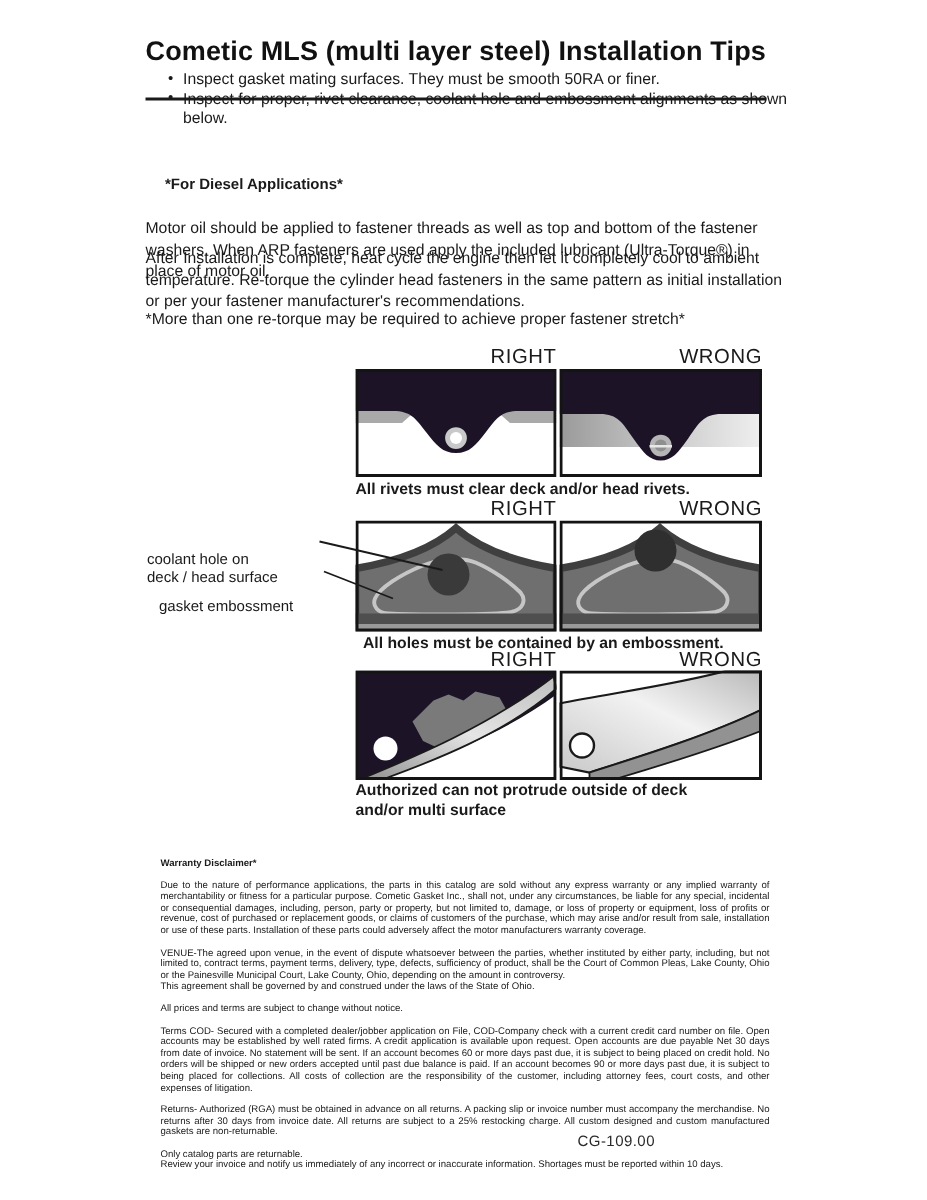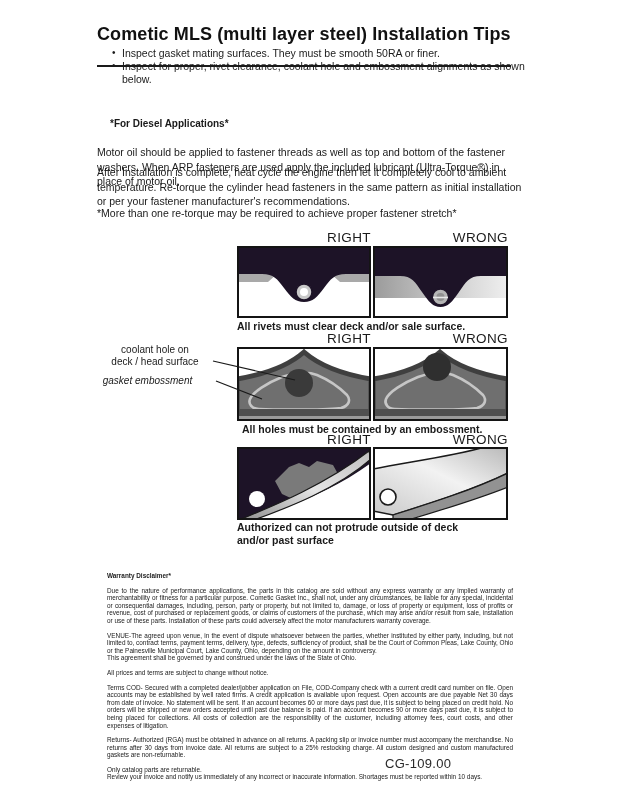--- a/index.html
+++ b/index.html
@@ -16,25 +16,25 @@
   .b{position:relative;padding-left:10px;}
   .b::before{content:"◦";position:absolute;left:0;top:0;font-size:10px;}
   .sb{position:relative;padding-left:10px;margin-left:17px;}
   .sb::before{content:"•";position:absolute;left:0;top:-1px;font-size:10px;}
   .h2{left:97px;top:118px;font-size:10px;font-weight:bold;margin-left:13px;}
   .para{left:97px;width:428px;font-size:10.5px;line-height:14.5px;}
   .dlabel{font-size:13.5px;text-align:right;letter-spacing:.4px;}
   .dbox{border:0;}
   .dbox svg{display:block;}
   .caption{font-size:10.5px;font-weight:bold;line-height:13px;}
-  .sidelabel{font-size:10px;line-height:11.5px;text-align:center;}
+  .sidelabel{font-size:10px;line-height:11.5px;text-align:left;margin-top:24px;}
   .warranty{left:107px;top:572px;width:406px;font-size:6.4px;line-height:7.6px;text-align:justify;}
   .warranty .wp{margin:0 0 7px 0;}
   .warranty .wh{font-weight:bold;margin:0 0 7px 0;}
-  .footer{left:385px;top:756px;font-size:13px;letter-spacing:.3px;color:#2a2a2a;}
+  .footer{left:385px;top:756px;font-size:10px;letter-spacing:.3px;color:#2a2a2a;}
 </style>
 </head>
 <body>
 
 <div class="page">
 
   <div class="abs title">Cometic MLS (multi layer steel) Installation Tips</div>
 
   <div class="abs bullets">
     <div class="sb">Inspect gasket mating surfaces.  They must be smooth 50RA or finer.</div>
@@ -73,30 +73,30 @@
       <rect width="135" height="72" fill="#ffffff"></rect>
       <rect x="0" y="30" width="135" height="22" fill="url(#band1)"></rect>
       <path d="M0,0 H135 V30 H108 C96,30 93,36 86,46 C79,56 75,61 67.5,61 C60,61 56,56 49,46 C42,36 39,30 27,30 H0 Z" fill="#1d1327"></path>
       <circle cx="67.5" cy="51" r="8" fill="#b5b5b5" stroke="#1d1327" stroke-width="1.5"></circle>
       <circle cx="67.5" cy="51" r="4" fill="#8f8f8f"></circle>
       <line x1="60" y1="51.5" x2="75" y2="51.5" stroke="#e8e8e8" stroke-width="1.6"></line>
       <rect x="1" y="1" width="133" height="70" fill="none" stroke="#141414" stroke-width="2"></rect>
     </svg>
   </div>
 
-  <div class="abs caption" style="left:237px;top:320px;width:300px;">All rivets must clear deck and/or sale surface.</div>
+  <div class="abs caption" style="left:237px;top:320px;width:300px;">All rivets must clear deck and/or head rivets.</div>
 
   <div class="abs dlabel" style="left:237px;top:331px;width:134px;">RIGHT</div>
   <div class="abs dlabel" style="left:373px;top:331px;width:135px;">WRONG</div>
 
   <div class="abs sidelabel" style="left:98px;top:344px;width:114px;">
     <div>coolant hole on</div>
     <div>deck / head surface</div>
   </div>
-  <div class="abs sidelabel" style="left:89px;top:375px;width:117px;font-style:italic;">gasket embossment</div>
+  <div class="abs sidelabel" style="left:106px;top:375px;width:117px;">gasket embossment</div>
 
   <svg class="abs" style="left:210px;top:350px;z-index:4;pointer-events:none;" width="100" height="55" viewBox="0 0 100 55">
     <line x1="3" y1="11" x2="85" y2="30" stroke="#1a1a1a" stroke-width="1.2"></line>
     <line x1="6" y1="31" x2="52" y2="49" stroke="#1a1a1a" stroke-width="1.2"></line>
   </svg>
 
   <div class="abs dbox" style="left:237px;top:347px;">
     <svg width="134" height="74" viewBox="0 0 134 74">
       <rect width="134" height="74" fill="#ffffff"></rect>
       <path d="M0,74 V32 C24,28 50,20 67,5 C84,20 110,28 134,32 V74 Z" fill="#6f6f6f" stroke="#3f3f3f" stroke-width="5"></path>
@@ -155,21 +155,21 @@
       <rect width="135" height="73" fill="#ffffff"></rect>
       <path d="M0,64 L0,22 C35,15 80,9 112,0 L135,0 L135,26 C100,43 55,57 20,68 Z" fill="url(#band4)" stroke="#1a1a1a" stroke-width="1.5"></path>
       <path d="M20,68 C55,57 100,43 135,26 L135,40 C102,53 62,65 35,73 L20,73 Z" fill="#929292" stroke="#1a1a1a" stroke-width="1.2"></path>
       <circle cx="15" cy="50" r="8" fill="#ffffff" stroke="#1a1a1a" stroke-width="1.6"></circle>
       <rect x="1" y="1" width="133" height="71" fill="none" stroke="#141414" stroke-width="2"></rect>
     </svg>
   </div>
 
   <div class="abs caption" style="left:237px;top:521px;width:270px;">
     <div>Authorized can not protrude outside of deck</div>
-    <div>and/or past surface</div>
+    <div>and/or multi surface</div>
   </div>
 
   <div class="abs warranty">
     <div class="wh">Warranty Disclaimer*</div>
     <div class="wp">Due to the nature of performance applications, the parts in this catalog are sold without any express warranty or any implied warranty of merchantability or fitness for a particular purpose.  Cometic Gasket Inc., shall not, under any circumstances, be liable for any special, incidental or consequential damages, including, person, party or property, but not limited to, damage, or loss of property or equipment, loss of profits or revenue, cost of purchased or replacement goods, or claims of customers of the purchase, which may arise and/or result from sale, installation or use of these parts.  Installation of these parts could adversely affect the motor manufacturers warranty coverage.</div>
     <div class="wp">
       <div>VENUE-The agreed upon venue, in the event of dispute whatsoever between the parties, whether instituted by either party, including, but not limited to, contract terms, payment terms, delivery, type, defects, sufficiency of product, shall be the Court of Common Pleas, Lake County, Ohio or the Painesville Municipal Court, Lake County, Ohio, depending on the amount in controversy.</div>
       <div>This agreement shall be governed by and construed under the laws of the State of Ohio.</div>
     </div>
     <div class="wp">All prices and terms are subject to change without notice.</div>

